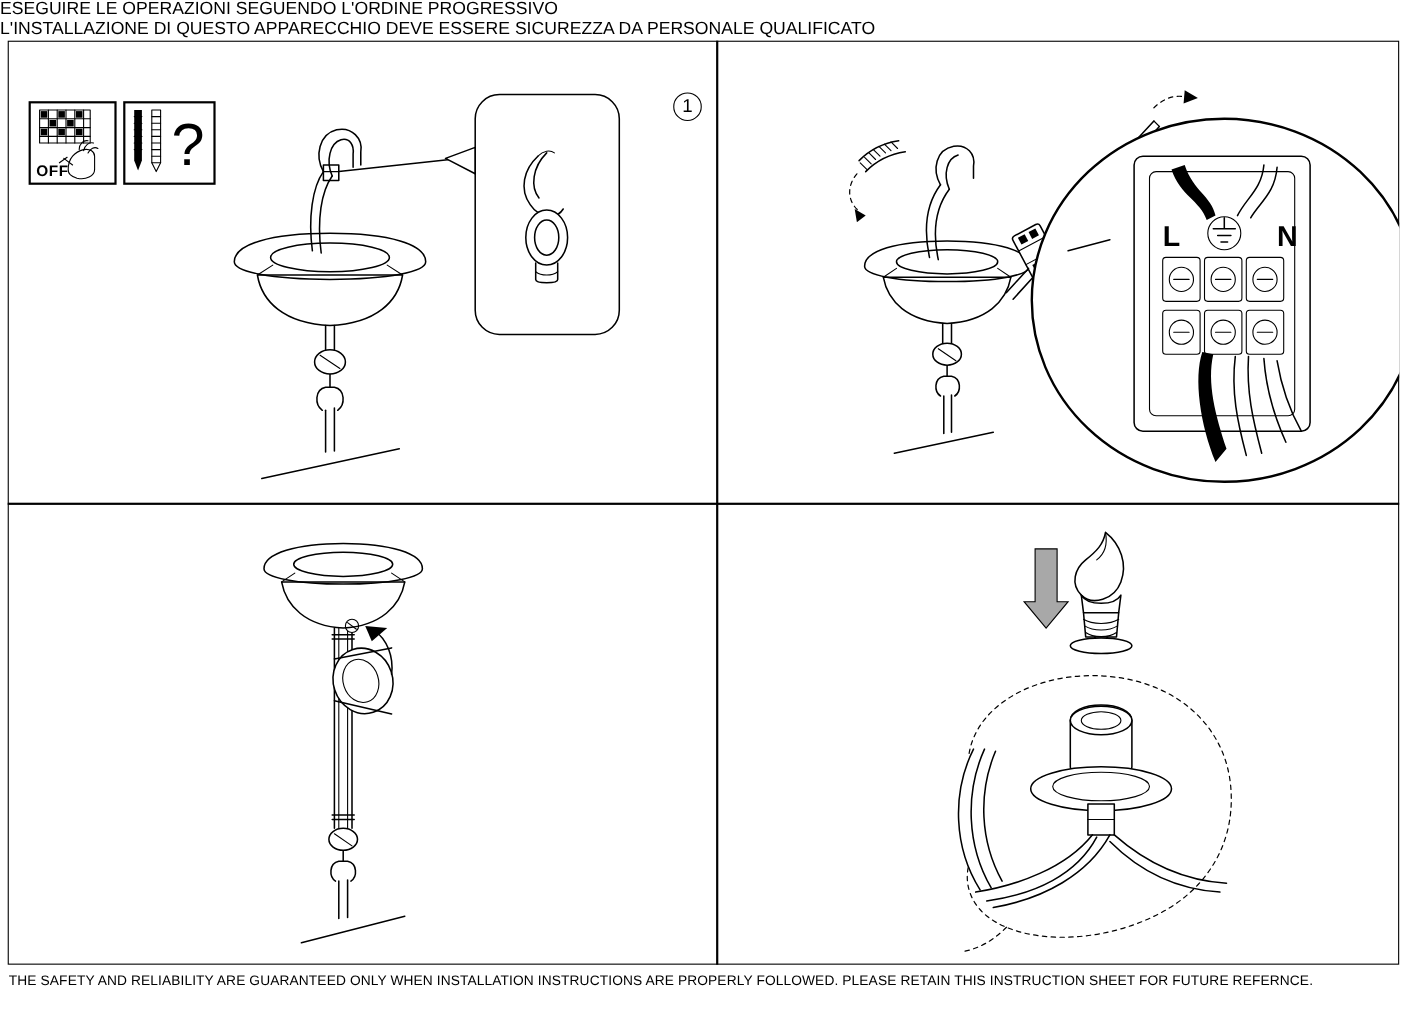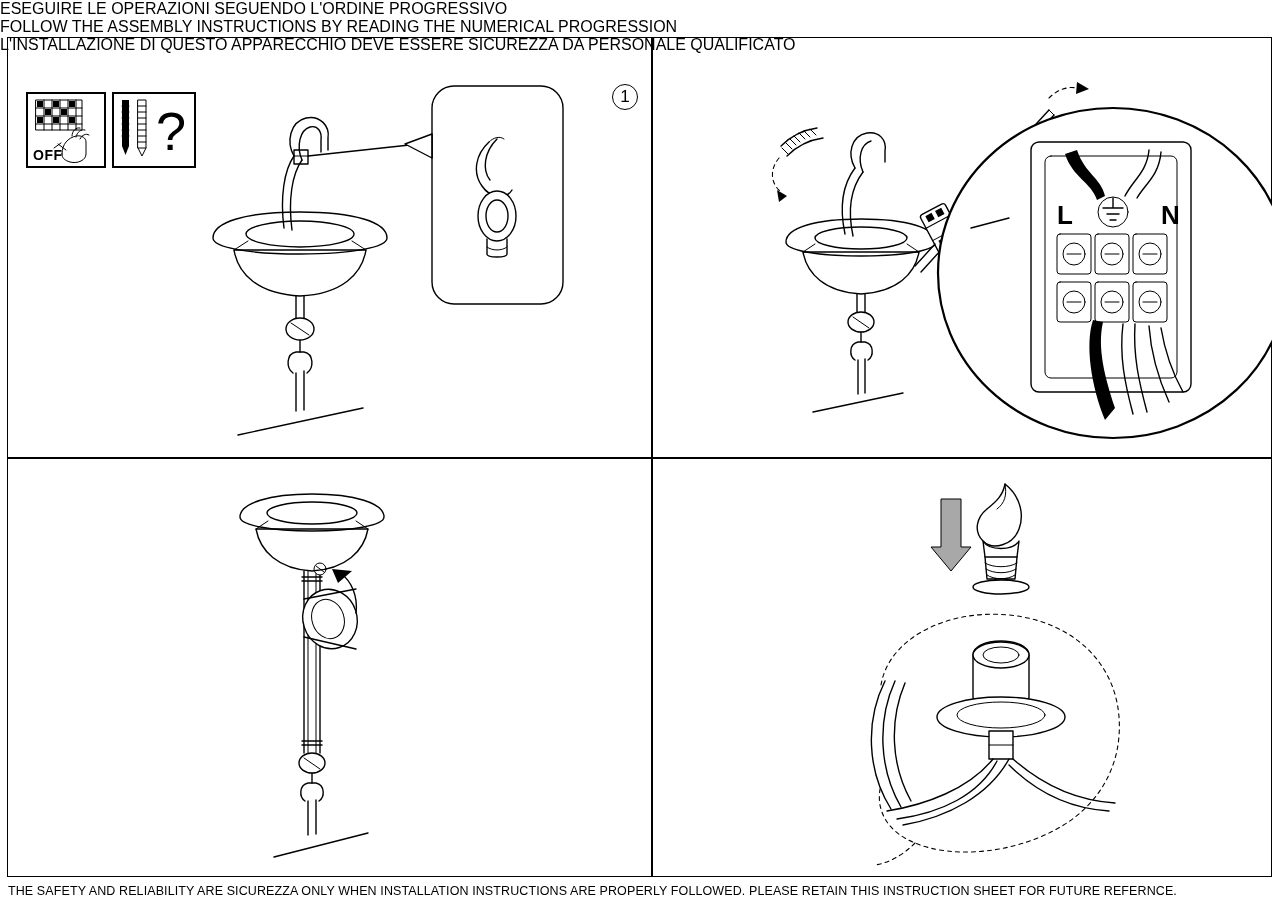--- a/index.html
+++ b/index.html
@@ -143,21 +143,20 @@
     font-family: "Liberation Sans", sans-serif;
   }
 </style>
 </head>
 <body>
 
 <div class="sheet">
 
   <div id="top-left-text">
     <div>ESEGUIRE LE OPERAZIONI SEGUENDO L'ORDINE PROGRESSIVO</div>
-    <div>FOLLOW THE ASSEMBLY INSTRUCTIONS BY READING THE NUMERICAL PROGRESSION</div>
   </div>
 
   <div id="top-right-text">
     <div>L'INSTALLAZIONE DI QUESTO APPARECCHIO DEVE ESSERE SICUREZZA DA PERSONALE QUALIFICATO</div>
   </div>
 
   <div class="frame"></div>
   <div class="v-div"></div>
   <div class="h-div"></div>
 
@@ -432,16 +431,16 @@
       <path class="ln" d="M360 300 C394 330 430 342 462 344"></path>
       <path class="ln" d="M356 306 C388 338 424 350 456 352"></path>
 
       <path class="ln-dash" d="M228 226 C236 178 296 150 356 156 C418 162 462 202 466 258 C470 312 440 352 400 372 C358 394 300 400 262 384 C232 372 222 348 228 326"></path>
       <path class="ln-dash" d="M262 384 C250 396 236 404 222 406"></path>
     </svg>
 
   </div>
 
   <div id="bottom-text">
-    <div>THE SAFETY AND RELIABILITY ARE SICUREZZA ONLY WHEN INSTALLATION INSTRUCTIONS ARE PROPERLY FOLLOWED. PLEASE RETAIN THIS INSTRUCTION SHEET FOR FUTURE REFERNCE.</div>
+    <div>THE SAFETY AND RELIABILITY ARE GUARANTEED ONLY WHEN INSTALLATION INSTRUCTIONS ARE PROPERLY FOLLOWED. PLEASE RETAIN THIS INSTRUCTION SHEET FOR FUTURE REFERNCE.</div>
   </div>
 
 </div>
 
 </body></html>

